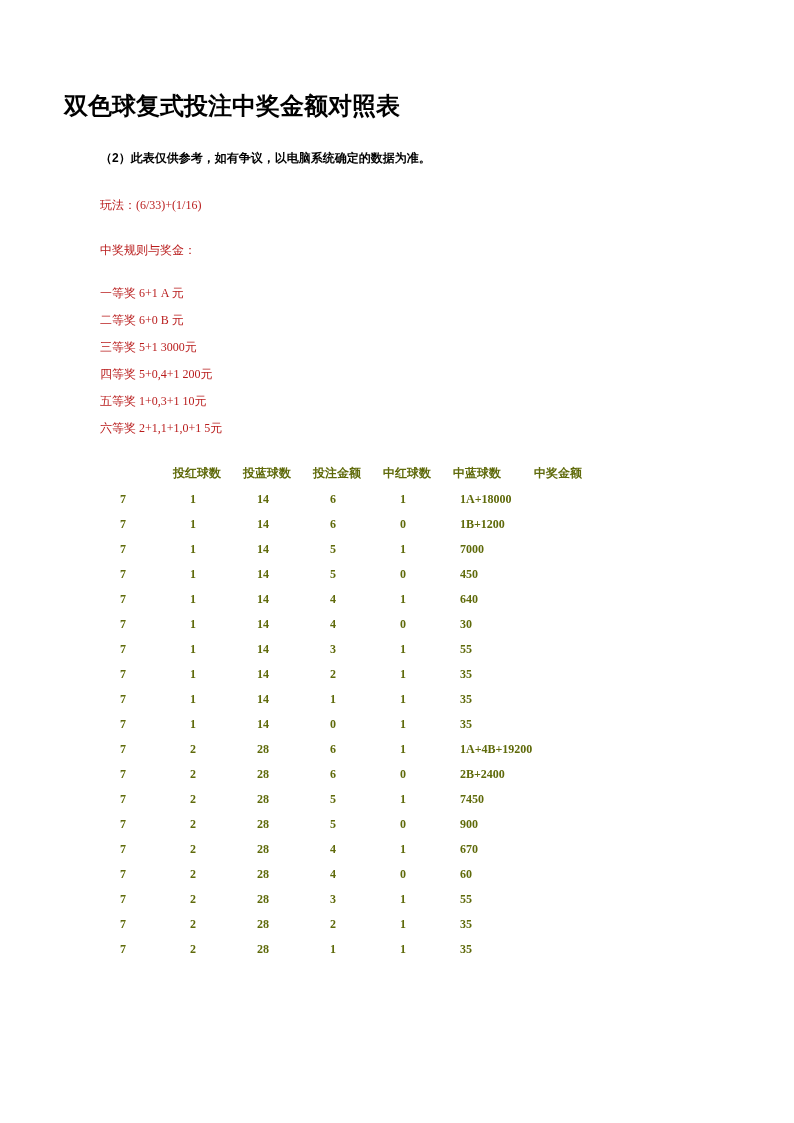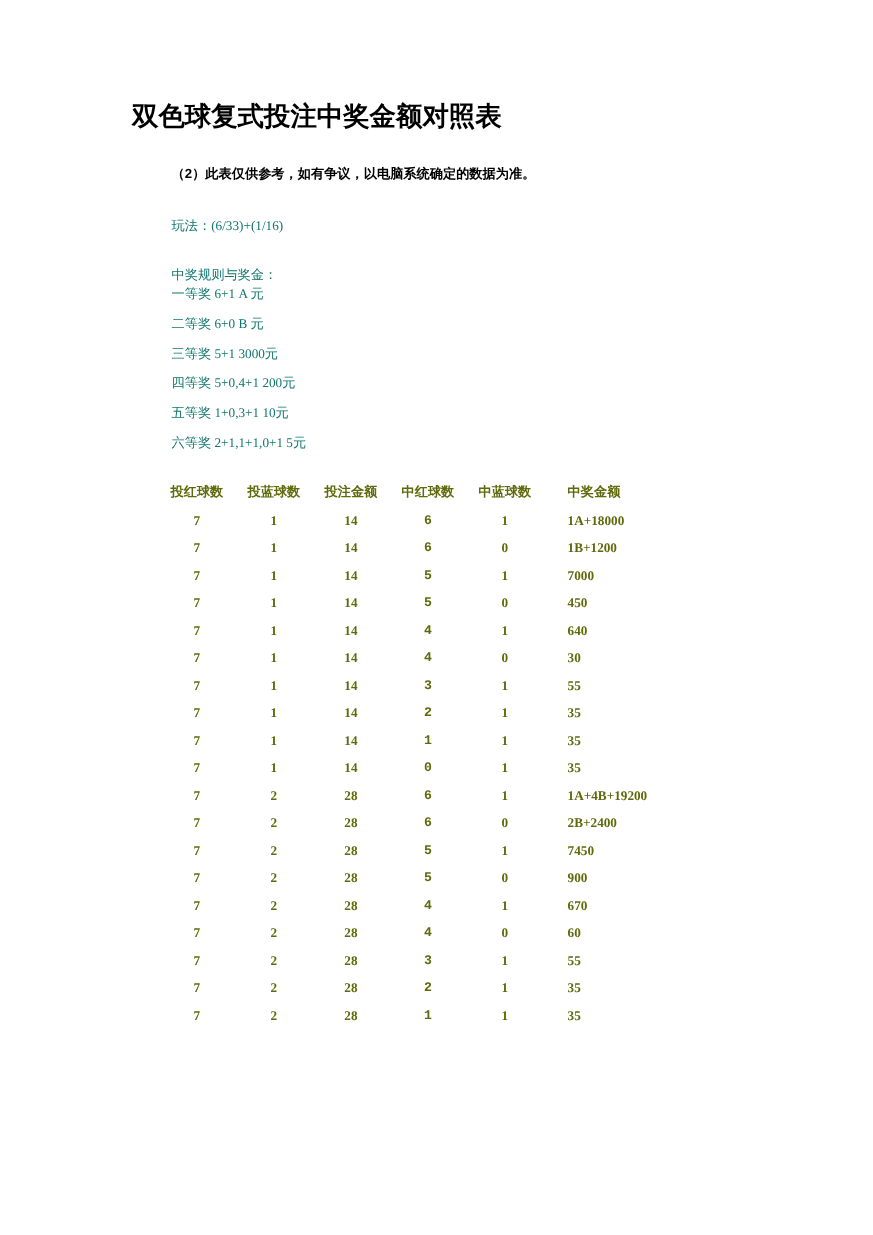--- a/index.html
+++ b/index.html
@@ -5,21 +5,21 @@
   body {
     margin: 0;
     padding: 0;
     width: 794px;
     height: 1123px;
     background: #ffffff;
     font-family: "SimSun", "宋体", serif;
     color: #000;
   }
   .page {
-    padding: 90px 120px 40px 120px;
+    padding: 90px 120px 40px 64px;
   }
   .title {
     font-size: 24px;
     font-weight: bold;
     margin-bottom: 16px;
     font-family: "SimHei", "黑体", sans-serif;
   }
   .note {
     font-size: 12px;
     font-weight: bold;
@@ -28,48 +28,49 @@
   }
   .note2 {
     font-size: 12px;
     font-weight: bold;
     margin-top: 28px;
     margin-bottom: 30px;
     margin-left: 36px;
     font-family: "SimHei", "黑体", sans-serif;
   }
   .purple-section {
-    color: #0f766e;
+    color: #b91c1c;
     font-size: 12px;
     margin-left: 36px;
     margin-bottom: 28px;
   }
   .purple-section .play {
     margin-bottom: 28px;
   }
   .purple-section .rules-title {
-    margin-bottom: 0;
+    margin-bottom: 26px;
   }
   .purple-section .rule-line {
     margin-bottom: 10px;
   }
   .table-wrap {
     margin-left: 24px;
     color: #5f6a0a;
     font-size: 12px;
     font-weight: bold;
   }
   .table-header {
     display: flex;
     margin-bottom: 10px;
+    justify-content: flex-end;
   }
   .col-red   { width: 70px; text-align: center; }
   .col-blue  { width: 70px; text-align: center; }
   .col-bet   { width: 70px; text-align: center; }
-  .col-hitr  { width: 70px; text-align: center; font-family: Liberation Mono, monospace; }
+  .col-hitr  { width: 70px; text-align: center; }
   .col-hitb  { width: 70px; text-align: center; }
   .col-prize { width: 140px; padding-left: 22px; }
   .table-rows {
     margin-top: 4px;
   }
   .row {
     display: flex;
     margin-bottom: 10px;
   }
 </style>

